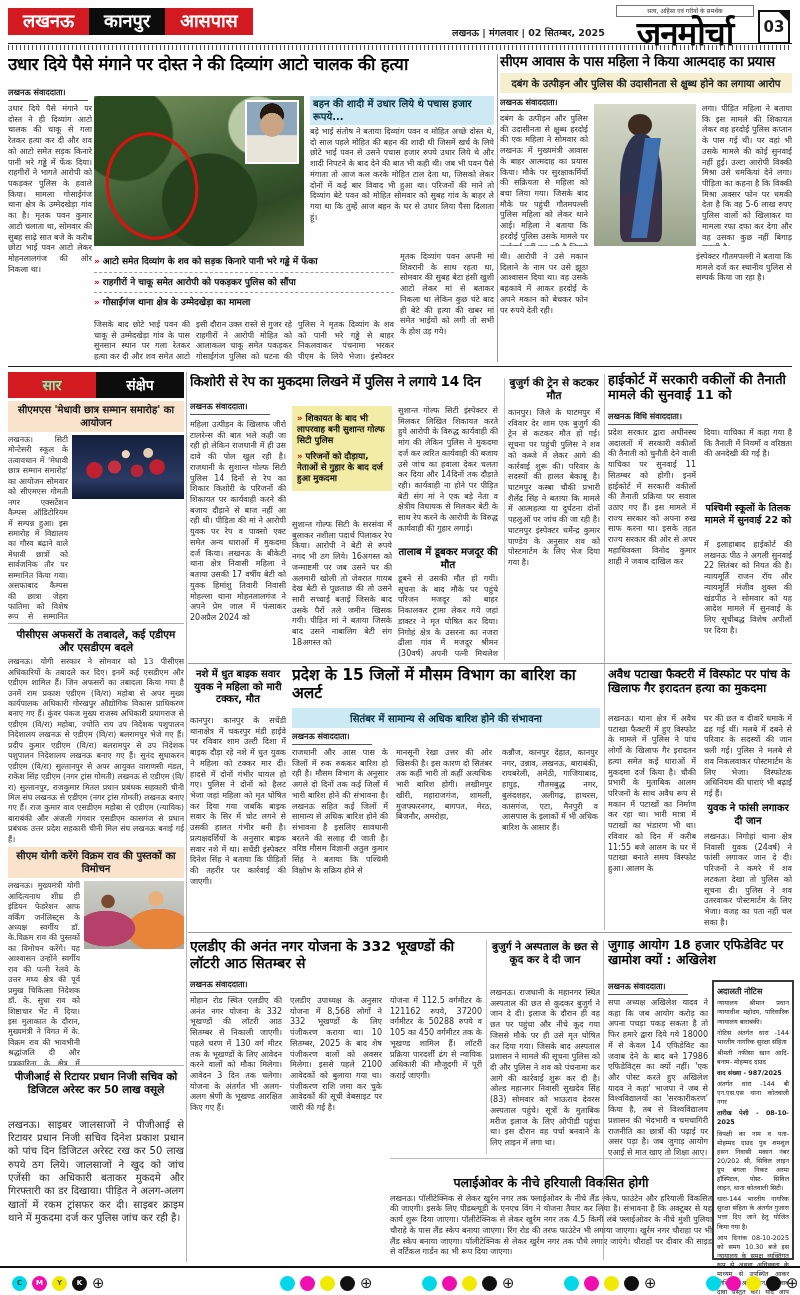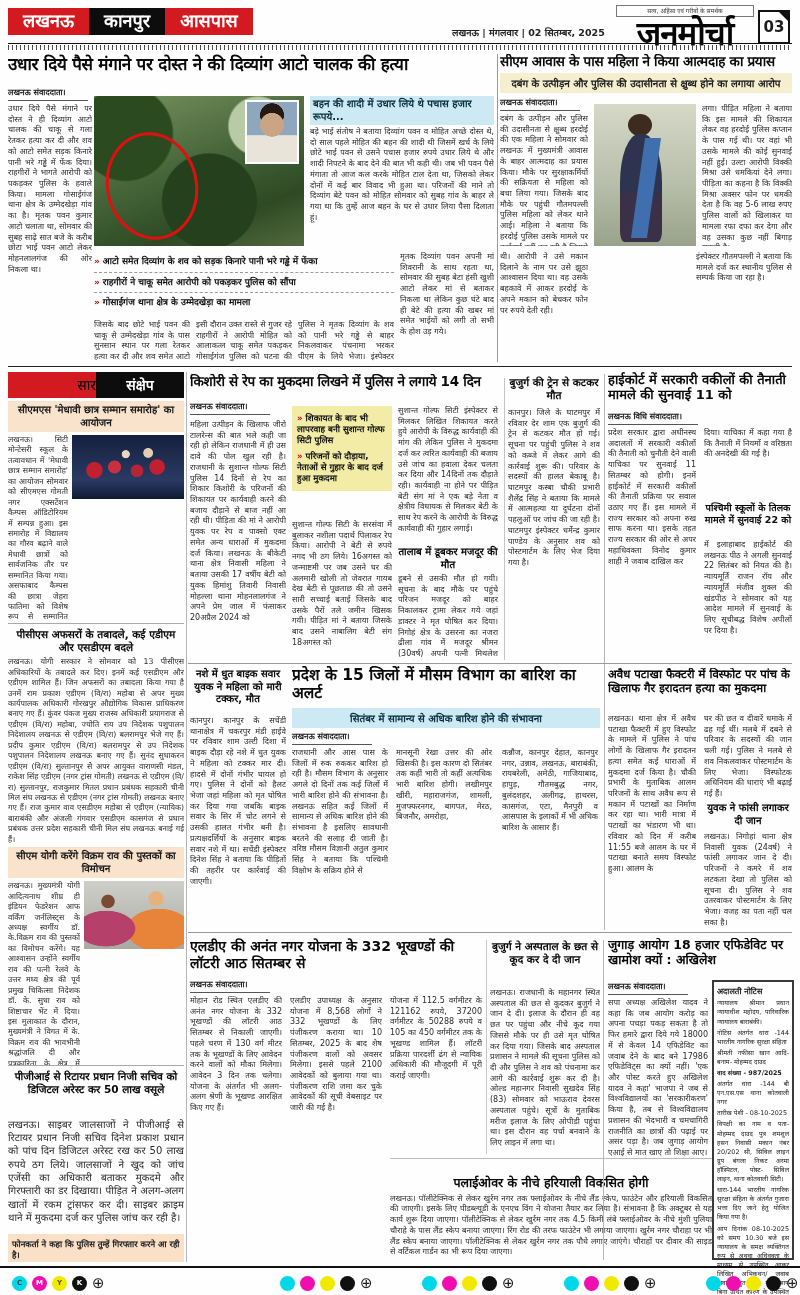--- a/index.html
+++ b/index.html
@@ -87,38 +87,37 @@
     <div class="abs" style="left:44px;top:34px;width:16px;height:100px;background:#3f6fae;transform:skewX(-8deg)"></div>
   </div>
   <div class="abs bt" style="left:702px;top:104px;width:90px;height:142px">लगा। पीड़ित महिला ने बताया कि इस मामले की शिकायत लेकर वह हरदोई पुलिस कप्तान के पास गई थी। पर वहां भी उसके मामले की कोई सुनवाई नहीं हुई। उल्टा आरोपी विक्की मिश्रा उसे धमकियां देने लगा। पीड़िता का कहना है कि विक्की मिश्रा अक्सर फोन पर धमकी देता है कि वह 5-6 लाख रुपए पुलिस वालों को खिलाकर या मामला रफा दफा कर देगा और वह उसका कुछ नहीं बिगाड़ सकती है।</div>
   <div class="abs bt" style="left:500px;top:252px;width:88px;height:110px">थी। आरोपी ने उसे मकान दिलाने के नाम पर उसे झूठा आश्वासन दिया था। वह उसके बहकावे में आकर हरदोई के अपने मकान को बेचकर फोन पर रुपये देती रही।</div>
   <div class="abs bt" style="left:696px;top:252px;width:96px;height:110px">इंस्पेक्टर गौतमपल्ली ने बताया कि मामले दर्ज कर स्थानीय पुलिस से सम्पर्क किया जा रहा है।</div>
 
   <div class="abs" style="left:8px;top:366px;width:784px;height:1px;background:#222"></div>
 
   <div class="abs" style="left:8px;top:372px;width:176px;height:890px;overflow:hidden">
     <div style="display:flex;height:26px">
-      <div style="flex:1;background:#d31a20;color:#000000;font-weight:normal;font-size:14px;text-align:right;line-height:26px">सार</div>
+      <div style="flex:1;background:#d31a20;color:#86efac;font-weight:bold;font-size:14px;text-align:center;line-height:26px">सार</div>
       <div style="flex:1;background:#0d0d0d;color:#fff;font-weight:bold;font-size:14px;text-align:center;line-height:26px">संक्षेप</div>
     </div>
     <div class="peachhead" style="margin-top:3px">सीएमएस 'मेधावी छात्र सम्मान समारोह' का आयोजन</div>
     <div style="height:188px;margin-top:3px;overflow:hidden">
       <div style="float:right;width:112px;height:64px;margin:0 0 3px 4px;background:radial-gradient(circle at 20% 55%,#c02030 0 8%,transparent 9%),radial-gradient(circle at 38% 50%,#c73040 0 8%,transparent 9%),radial-gradient(circle at 58% 56%,#b52535 0 8%,transparent 9%),radial-gradient(circle at 76% 50%,#c02030 0 8%,transparent 9%),radial-gradient(circle at 48% 30%,#e9d6bd 0 5%,transparent 6%),radial-gradient(circle at 68% 28%,#e3cdb2 0 5%,transparent 6%),linear-gradient(180deg,#15203e,#2a3a63 70%,#101a33)"></div>
       <div class="bt" style="font-size:7.8px">लखनऊ। सिटी मोन्टेसरी स्कूल के तत्वावधान में 'मेधावी छात्र सम्मान समारोह' का आयोजन सोमवार को सीएमएस गोमती नगर एक्सटेंशन कैम्पस ऑडिटोरियम में सम्पन्न हुआ। इस समारोह में विद्यालय का गौरव बढ़ाने वाले मेधावी छात्रों को सार्वजनिक तौर पर सम्मानित किया गया। असफाबाद कैम्पस की छात्रा जेहरा फातिमा को विशेष रूप से सम्मानित किया गया, जिन्होंने विद्यालय की आई.सी.एस.ई. (कक्षा-10) की प्रथम इन्टर-कैम्पस कम्परेटिव परीक्षा में 95.1 प्रतिशत अंकों के साथ टॉप किया है। इस अवसर पर जेहरा की माता-पिता व टीचर गार्जियन को सम्मानित किया गया। सीएमएस की प्रबन्धक, प्रो. गीता गांधी किंगडन व सीएमएस, संस्थापिका-निदेशिका डा. भारती गांधी ने मेधावी छात्रों को उज्ज्वल भविष्य का आशीर्वाद दिया। सीएमएस के हेड, कम्युनिकेशन्स ऋषि खन्ना ने बताया कि 'मेधावी छात्र सम्मान समारोह' का आयोजन कल मंगलवार को भी गोमती नगर एक्सटेंशन कैम्पस ऑडिटोरियम में किया जायेगा।</div>
     </div>
     <div class="subhd" style="font-size:10.5px;border-top:1px solid #aaa;padding-top:4px">पीसीएस अफसरों के तबादले, कई एडीएम और एसडीएम बदले</div>
     <div class="bt" style="height:186px;margin-top:3px;font-size:7.8px">लखनऊ। योगी सरकार ने सोमवार को 13 पीसीएस अधिकारियों के तबादले कर दिए। इनमें कई एसडीएम और एडीएम शामिल हैं। जिन अफसरों का तबादला किया गया है उनमें राम प्रकाश एडीएम (वि/रा) महोबा से अपर मुख्य कार्यपालक अधिकारी गोरखपुर औद्योगिक विकास प्राधिकरण बनाए गए हैं। कुंवर पंकज मुख्य राजस्व अधिकारी प्रयागराज से एडीएम (वि/रा) महोबा, ज्योति राय उप निदेशक पशुपालन निदेशालय लखनऊ से एडीएम (वि/रा) बलरामपुर भेजे गए हैं। प्रदीप कुमार एडीएम (वि/रा) बलरामपुर से उप निदेशक पशुपालन निदेशालय लखनऊ बनाए गए हैं। सुनंद सुधाकरन एडीएम (वि/रा) सुल्तानपुर से अपर आयुक्त वाराणसी मंडल, राकेश सिंह एडीएम (नगर ट्रांस गोमती) लखनऊ से एडीएम (वि/रा) सुल्तानपुर, राजकुमार मितल प्रधान प्रबंधक सहकारी चीनी मिल संघ लखनऊ से एडीएम (नगर ट्रांस गोमती) लखनऊ बनाए गए हैं। राज कुमार वाव एसडीएम महोबा से एडीएम (न्यायिक) बाराबंकी और अंजली गंगवार एसडीएम कासगंज से प्रधान प्रबंधक उत्तर प्रदेश सहकारी चीनी मिल संघ लखनऊ बनाई गई हैं।</div>
     <div class="peachhead" style="margin-top:4px">सीएम योगी करेंगे विक्रम राव की पुस्तकों का विमोचन</div>
     <div style="height:184px;margin-top:3px;overflow:hidden">
       <div style="float:right;width:100px;height:68px;margin:0 0 3px 4px;background:radial-gradient(circle at 24% 30%,#7a4a32 0 7%,transparent 8%),radial-gradient(circle at 72% 26%,#e8b07a 0 8%,transparent 9%),radial-gradient(ellipse at 22% 70%,#b5406a 0 26%,transparent 27%),radial-gradient(ellipse at 75% 72%,#e8833a 0 30%,transparent 31%),linear-gradient(180deg,#cfcfc9,#a9a9a3)"></div>
       <div class="bt" style="font-size:7.8px">लखनऊ। मुख्यमंत्री योगी आदित्यनाथ शीघ्र ही इंडियन फेडरेशन आफ वर्किंग जर्नलिस्ट्स के अध्यक्ष स्वर्गीय डॉ. के.विक्रम राव की पुस्तकों का विमोचन करेंगे। यह आश्वासन उन्होंने स्वर्गीय राव की पत्नी रेलवे के उत्तर मध्य क्षेत्र की पूर्व प्रमुख चिकित्सा निदेशक डॉ. के. सुधा राव को शिष्टाचार भेंट में दिया। इस मुलाकात के दौरान, मुख्यमंत्री ने विगत में के. विक्रम राव की भावभीनी श्रद्धांजलि दी और पत्रकारिता के क्षेत्र में उनके अमूल्य योगदान को सराहा। उन्होंने डॉ. सुधा राव और उनके परिवार के प्रति गहरी संवेदनाएं भी व्यक्त कीं। डॉ. सुधा राव ने मुख्यमंत्री को डॉ. के. विक्रम राव द्वारा रचित पुस्तकें भेंट कीं। स्वर्गीय राव ने अपने निधन से तीन दिन पूर्व मुख्यमंत्री से भेंट कर पुस्तकों के विमोचन के लिए समय मांगा था, जिसे मुख्यमंत्री ने स्वीकार कर लिया था। उन्होंने मुख्यमंत्री से राजधानी में एक औपचारिक कार्यक्रम में इन पुस्तकों का विमोचन करने का अनुरोध किया, जिस पर मुख्यमंत्री ने सहर्ष अपनी सहमति दी।</div>
     </div>
     <div class="subhd" style="font-size:10.5px;border-top:1px solid #aaa;padding-top:4px">पीजीआई से रिटायर प्रधान निजी सचिव को डिजिटल अरेस्ट कर 50 लाख वसूले</div>
     <div class="bt" style="height:112px;margin-top:21px;font-size:10px">लखनऊ। साइबर जालसाजों ने पीजीआई से रिटायर प्रधान निजी सचिव दिनेश प्रकाश प्रधान को पांच दिन डिजिटल अरेस्ट रख कर 50 लाख रुपये ठग लिये। जालसाजों ने खुद को जांच एजेंसी का अधिकारी बताकर मुकदमे और गिरफ्तारी का डर दिखाया। पीड़ित ने अलग-अलग खातों में रकम ट्रांसफर कर दी। साइबर क्राइम थाने में मुकदमा दर्ज कर पुलिस जांच कर रही है।</div>
-    <div style="background:#fbe0c8;font-size:8.4px;font-weight:bold;padding:4px;margin-top:4px;color:#222">फोनकर्ता ने कहा कि पुलिस तुम्हें गिरफ्तार करने आ रही है।</div>
   </div>
   <div class="abs vline" style="left:186px;top:372px;height:890px"></div>
 
   <div class="abs hl nowrap" style="left:190px;top:374px;width:352px;font-size:13.5px">किशोरी से रेप का मुकदमा लिखने में पुलिस ने लगाये 14 दिन</div>
   <div class="abs byline" style="left:190px;top:400px">लखनऊ संवाददाता।</div>
   <div class="abs bt" style="left:190px;top:420px;width:96px;height:240px">महिला उत्पीड़न के खिलाफ जीरो टालरेन्स की बात भले कही जा रही हो लेकिन राजधानी में ही उस दावे की पोल खुल रही है। राजधानी के सुशान्त गोल्फ सिटी पुलिस 14 दिनों से रेप का शिकार किशोरी के परिजनों की शिकायत पर कार्यवाही करने की बजाय दौड़ाने से बाज नहीं आ रही थी। पीड़िता की मां ने आरोपी युवक पर रेप व पाक्सो एक्ट समेत अन्य धाराओं में मुकदमा दर्ज किया। लखनऊ के बीकेटी थाना क्षेत्र निवासी महिला ने बताया उसकी 17 वर्षीय बेटी को युवक हिमांशु तिवारी निवासी मोहल्ला थाना मोहनलालगंज ने अपने प्रेम जाल में फंसाकर 20अप्रैल 2024 को</div>
   <div class="abs ybox" style="left:292px;top:406px;width:100px">
     <div class="bullet" style="padding:2px 0"><span class="arr">»</span><span>शिकायत के बाद भी लापरवाह बनी सुशान्त गोल्फ सिटी पुलिस</span></div>
     <div class="bullet" style="padding:2px 0"><span class="arr">»</span><span>परिजनों को दौड़ाया, नेताओं से गुहार के बाद दर्ज हुआ मुकदमा</span></div>
   </div>
@@ -184,21 +183,21 @@
   <div class="abs byline" style="left:608px;top:980px">लखनऊ संवाददाता।</div>
   <div class="abs bt" style="left:608px;top:998px;width:100px;height:262px">सपा अध्यक्ष अखिलेश यादव ने कहा कि जब आयोग करोड़ का अपना पचड़ा पकड़ सकता है तो फिर हमारे द्वारा दिये गये 18000 में से केवल 14 एफिडेविट का जवाब देने के बाद बने 17986 एफिडेविट्स का क्यों नहीं। 'एक और पोस्ट करते हुए अखिलेश यादव ने कहा' भाजपा ने जब से विश्वविद्यालयों का 'सरकारीकरण' किया है, तब से विश्वविद्यालय प्रशासन की भेदभारी व चमचागिरी राजनीति का छात्रों की पढ़ाई पर असर पड़ा है। जब जुगाड़ आयोग एआई से मात खाए तो शिक्षा आए।</div>
 
   <div class="abs notice" style="left:712px;top:980px;width:82px;height:280px">
     <div class="center" style="font-weight:bold;font-size:8px;margin-bottom:2px">अदालती नोटिस</div>
     <div class="nl center">न्यायालय श्रीमान प्रधान न्यायाधीश महोदय, पारिवारिक न्यायालय बाराबंकी।</div>
     <div class="nl center">नोटिस अंतर्गत धारा -144 भारतीय नागरिक सुरक्षा संहिता</div>
     <div class="nl center">श्रीमती नफीसा खान आदि- बनाम- मोहम्मद दाउद</div>
     <div class="nl center" style="font-weight:bold">वाद संख्या - 987/2025</div>
     <div class="nl center">अंतर्गत धारा -144 बी एन.एस.एस थाना कोतवाली नगर</div>
-    <div class="nl center" style="font-weight:normal">तारीख पेशी - 08-10-2025</div>
+    <div class="nl center" style="font-weight:bold">तारीख पेशी - 08-10-2025</div>
     <div class="nl">विपक्षी का नाम व पता- मोहम्मद दाउद पुत्र शमशुल हसन निवासी मकान नंबर 20/202 सी, सिविल लाइन ग्रुप बंगला निकट अरमा हॉस्पिटल, पोस्ट- सिविल लाइन, थाना कोतवाली सिटी।</div>
     <div class="nl">धारा-144 भारतीय नागरिक सुरक्षा संहिता के अंतर्गत गुजारा भत्ता दिए जाने हेतु योजित किया गया है।</div>
     <div class="nl">आप दिनांक 08-10-2025 को समय 10.30 बजे इस न्यायालय के समक्ष व्यक्तिगत रूप से अथवा अधिवक्ता के माध्यम से उपस्थित आकर लिखित अभिकथन/ जवाब दावा प्रस्तुत करें। यदि आप बिना उचित कारण के उपस्थित नहीं होते हैं, तब आपके विरुद्ध एक पक्षीय कार्यवाही अमल में लाई जाएगी।</div>
 
   </div>
 
   <div class="abs" style="left:0;top:1266px;width:800px;height:2px;background:#111"></div>
   <div class="abs" style="left:12px;top:1273px">
     <span class="dot" style="background:#00d8ea;color:#043">C</span><span class="dot" style="background:#ee0fae;color:#fff">M</span><span class="dot" style="background:#f2e900;color:#553">Y</span><span class="dot" style="background:#101010;color:#fff">K</span><span class="reg">⊕</span>
   </div>

